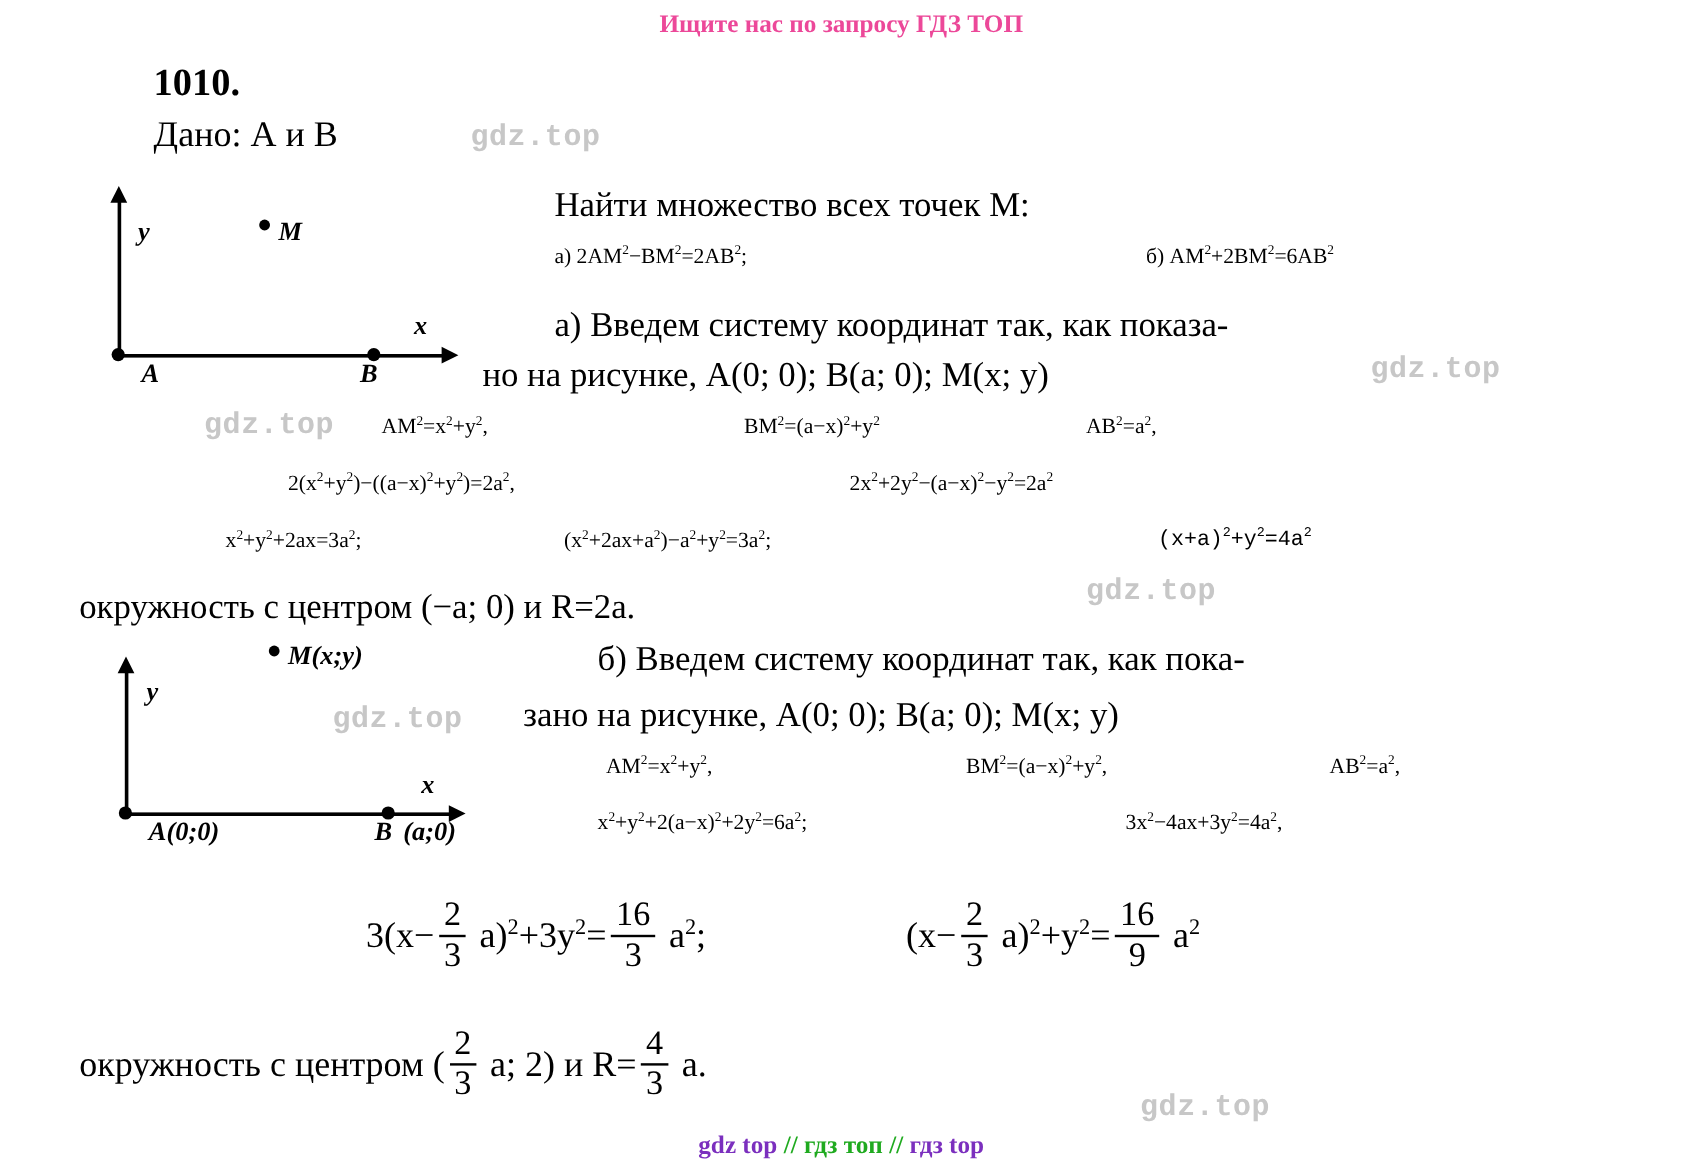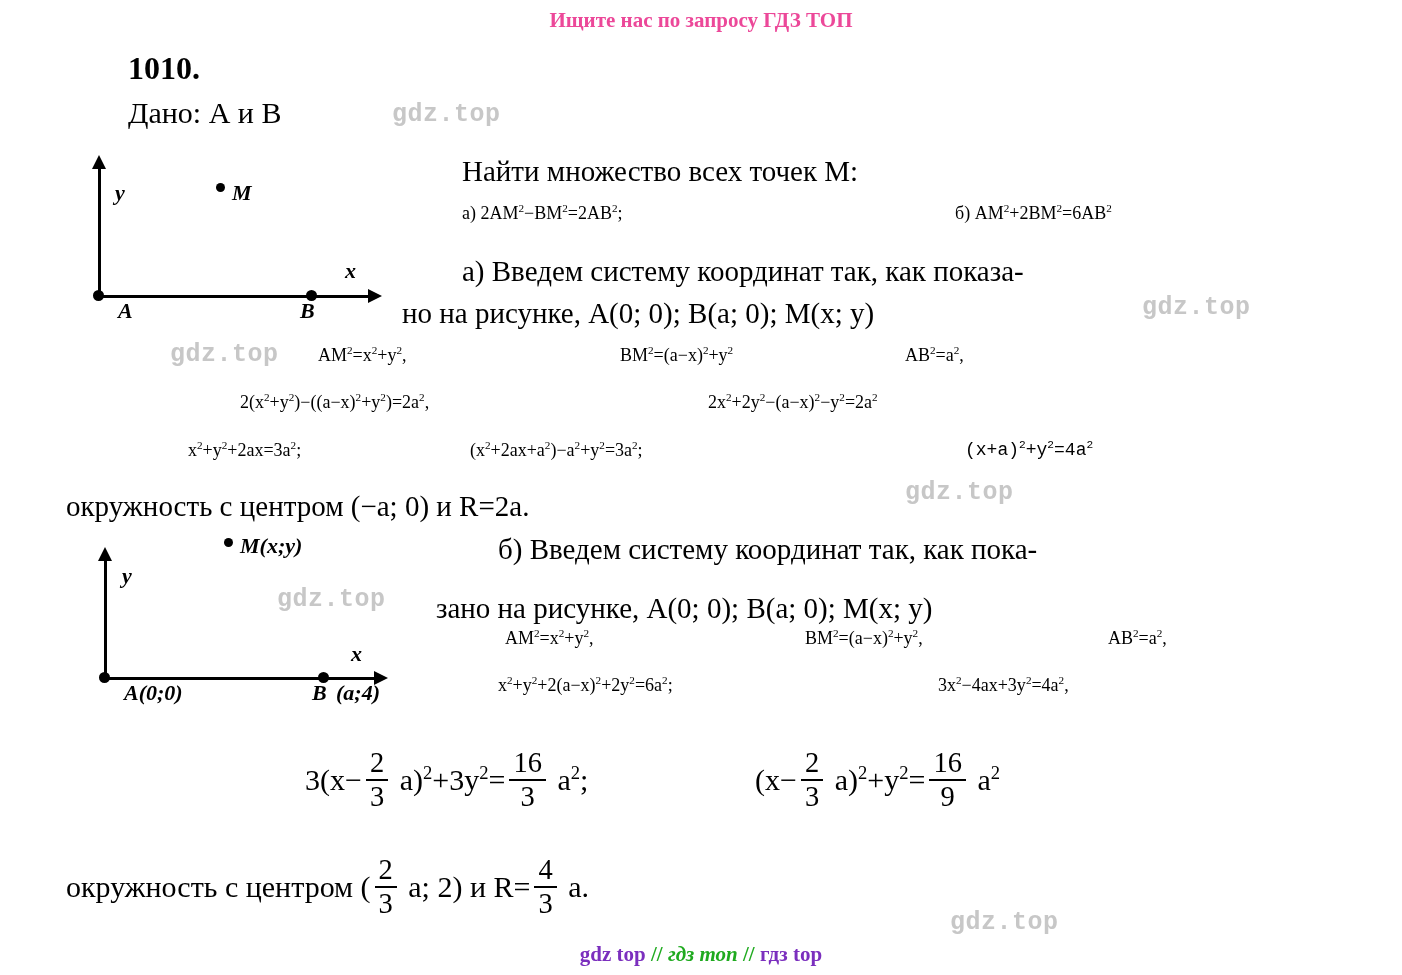--- a/index.html
+++ b/index.html
@@ -35,21 +35,21 @@
     position: absolute;
     bottom: 8px;
     left: 0;
     width: 1402px;
     text-align: center;
     font-size: 21px;
     font-weight: bold;
   }
   .bottom-banner .b1 { color: #7b2fbe; }
   .bottom-banner .sep { color: #1faa1f; }
-  .bottom-banner .b2 { color: #1faa1f; font-style: italic; }
+  .bottom-banner .b2 { color: #1faa1f; }
   .bottom-banner .b3 { color: #7b2fbe; }
 
   .wm {
     position: absolute;
     color: #c7c7c7;
     font-family: Liberation Mono, monospace;
     font-size: 25px;
     font-weight: bold;
     letter-spacing: 0.5px;
     user-select: none;
@@ -224,25 +224,25 @@
     <div class="axis-h" style="left:104px; top:677px; width:272px;"></div>
     <div class="arrow-right" style="left:374px; top:671px;"></div>
     <div class="lbl" style="left:122px; top:563px;">y</div>
     <div class="lbl" style="left:351px; top:641px;">x</div>
     <div class="dot small" style="left:224px; top:538px;"></div>
     <div class="lbl" style="left:240px; top:533px;">M(x;y)</div>
     <div class="dot" style="left:99px; top:672px;"></div>
     <div class="lbl" style="left:124px; top:680px;">A(0;0)</div>
     <div class="dot" style="left:318px; top:672px;"></div>
     <div class="lbl" style="left:312px; top:680px;">B</div>
-    <div class="lbl" style="left:336px; top:680px;">(a;4)</div>
+    <div class="lbl" style="left:336px; top:680px;">(a;0)</div>
   </div>
 
   <div class="txt big" style="left:498px; top:533px;">б) Введем систему координат так, как пока-</div>
-  <div class="txt big" style="left:436px; top:592px;">зано на рисунке, А(0; 0); В(а; 0); М(х; у)</div>
+  <div class="txt big" style="left:436px; top:580px;">зано на рисунке, А(0; 0); В(а; 0); М(х; у)</div>
 
   <div class="txt" style="left:505px; top:628px;">
     АМ<sup>2</sup>=х<sup>2</sup>+у<sup>2</sup>,
   </div>
   <div class="txt" style="left:805px; top:628px;">
     ВМ<sup>2</sup>=(а−х)<sup>2</sup>+у<sup>2</sup>,
   </div>
   <div class="txt" style="left:1108px; top:628px;">
     АВ<sup>2</sup>=а<sup>2</sup>,
   </div>

